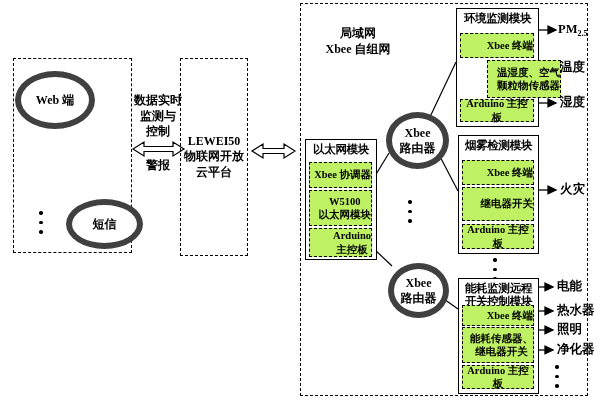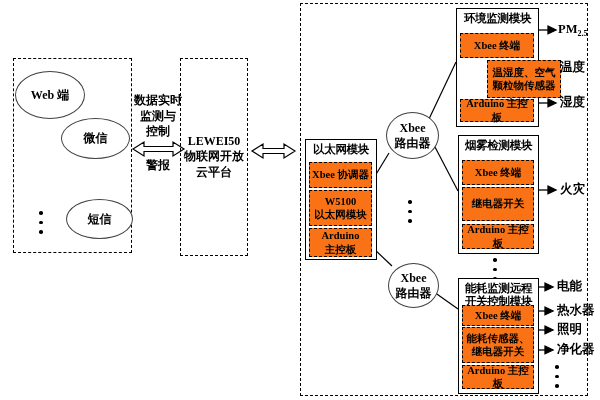--- a/index.html
+++ b/index.html
@@ -2,22 +2,22 @@
 <html><head>
 <meta charset="utf-8">
 <style>
   html,body{margin:0;padding:0;background:#fff;}
   .canvas{
     position:relative;width:600px;height:400px;background:#ffffff;overflow:hidden;
     font-family:"Liberation Serif","DejaVu Serif",serif;color:#000;font-weight:700;
   }
   .box-dashed{position:absolute;border:1px dashed #000;background:transparent;}
   .box-solid{position:absolute;border:1px solid #000;background:#fff;}
-  .sub-dashed{position:absolute;border:1px dashed #000;display:flex;align-items:center;justify-content:center;text-align:center;font-size:10.5px;line-height:1.25;white-space:pre-line;background:#f97316;}
-  .ellipse{position:absolute;border:1px solid #404040;border-radius:50%;display:flex;align-items:center;justify-content:center;text-align:center;font-size:12px;line-height:1.2;white-space:pre-line;background:#fff;}
+  .sub-dashed{position:absolute;border:1px dashed #000;display:flex;align-items:center;justify-content:flex-end;text-align:center;font-size:10.5px;line-height:1.25;white-space:pre-line;background:#bef264;}
+  .ellipse{position:absolute;border:6px solid #404040;border-radius:50%;display:flex;align-items:center;justify-content:center;text-align:center;font-size:12px;line-height:1.2;white-space:pre-line;background:#fff;}
   .lbl{position:absolute;text-align:center;font-size:12px;line-height:1.3;white-space:pre-line;}
   .mod-title{display:block;text-align:center;font-size:11.5px;line-height:1.15;padding-top:3px;white-space:pre-line;letter-spacing:-0.3px;}
   .out-lbl{position:absolute;font-size:12.5px;line-height:1.1;white-space:nowrap;}
   .out-lbl .sub{font-size:8px;vertical-align:-3px;}
   .vdots{position:absolute;width:8px;display:flex;flex-direction:column;align-items:center;}
   .vdots i{width:3.5px;height:3.5px;border-radius:50%;background:#000;display:block;margin:3px 0;}
   svg{position:absolute;left:0;top:0;}
 </style>
 </head>
 <body>
@@ -70,23 +70,20 @@
           <line x1="537" y1="350" x2="546" y2="350"></line>
           <polygon points="545,346.2 553,350 545,353.8"></polygon>
         </g>
     </g>
   </svg>
 
   <div class="box-dashed" style="left:13px;top:58px;width:117px;height:193px;"></div>
   <div class="ellipse" style="left:15px;top:71px;width:68px;height:46px;">
     <span>Web 端</span>
   </div>
-  <div class="ellipse" style="left:61px;top:118px;width:67px;height:39px;">
-    <span>微信</span>
-  </div>
   <div class="ellipse" style="left:66px;top:199px;width:65px;height:38px;">
     <span>短信</span>
   </div>
   <div class="vdots" style="left:37px;top:208px;">
       <i></i>
       <i></i>
       <i></i>
     </div>
 
   <div class="lbl" style="left:129px;top:93px;width:58px;">数据实时
@@ -95,20 +92,22 @@
   <div class="lbl" style="left:129px;top:158px;width:58px;">警报</div>
 
   <div class="box-dashed" style="left:180px;top:58px;width:66px;height:196px;display:flex;align-items:center;justify-content:center;">
     <div class="lbl" style="position:static;">LEWEI50
 物联网开放
 云平台</div>
   </div>
 
 
   <div class="box-dashed" style="left:300px;top:3px;width:286px;height:391px;"></div>
+  <div class="lbl" style="left:310px;top:26px;width:96px;">局域网
+Xbee 自组网</div>
 
   <div class="box-solid" style="left:305px;top:139px;width:70px;height:119px;">
     <span class="mod-title">以太网模块</span>
     <div class="sub-dashed" style="left:3px;top:22px;width:61px;height:24px;">
       <span>Xbee 协调器</span>
     </div>
     <div class="sub-dashed" style="left:3px;top:50px;width:61px;height:34px;">
       <span>W5100
 以太网模块</span>
     </div>

